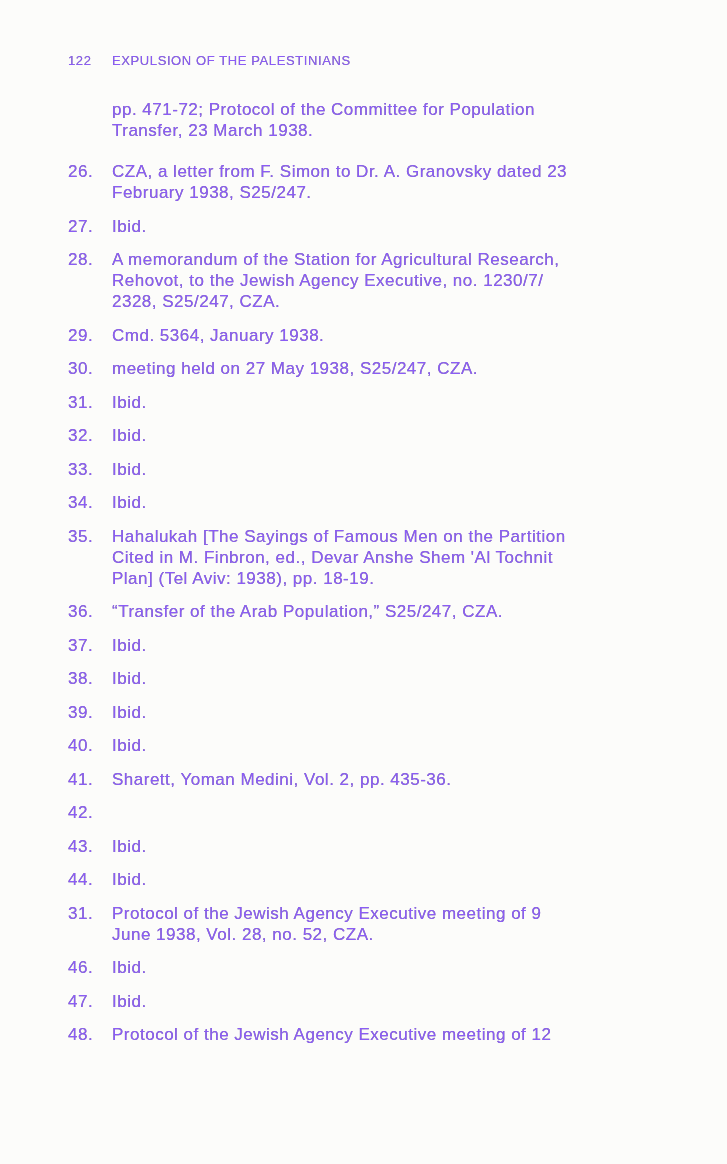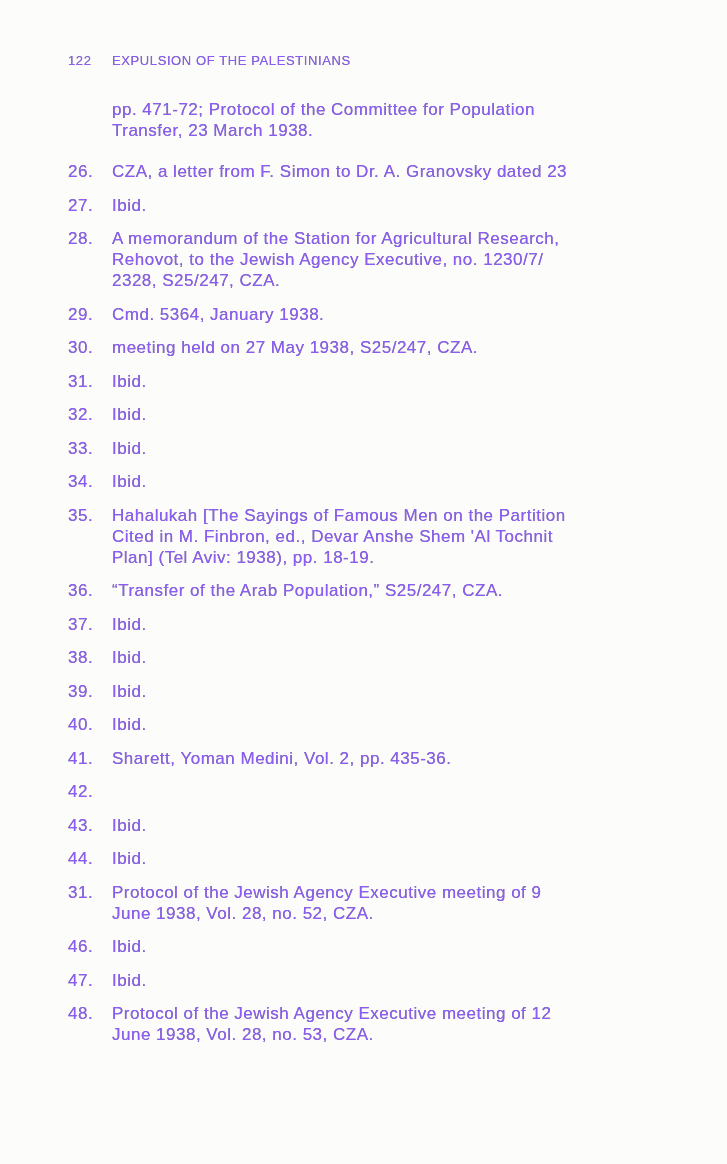--- a/index.html
+++ b/index.html
@@ -64,20 +64,21 @@
   <div class="continuation">
       <div class="text-line">pp. 471-72; Protocol of the Committee for Population</div>
       <div class="text-line">Transfer, 23 March 1938.</div>
     </div>
 
   <div>
       <div class="note-row">
         <span class="num-col">26.</span>
         <div class="note-text">
           <div class="text-line">CZA, a letter from F. Simon to Dr. A. Granovsky dated 23</div>
+          <div class="text-line">February 1938, S25/247.</div>
         </div>
       </div>
       <div class="note-row">
         <span class="num-col">27.</span>
         <div class="note-text">
           <div class="text-line">Ibid.</div>
         </div>
       </div>
       <div class="note-row">
         <span class="num-col">28.</span>
@@ -200,18 +201,17 @@
       <div class="note-row">
         <span class="num-col">47.</span>
         <div class="note-text">
           <div class="text-line">Ibid.</div>
         </div>
       </div>
       <div class="note-row">
         <span class="num-col">48.</span>
         <div class="note-text">
           <div class="text-line">Protocol of the Jewish Agency Executive meeting of 12</div>
-          <div class="text-line">June 1938, Vol. 28, no. 53, CZA.</div>
         </div>
       </div>
     </div>
 
 </div>
 
 </body></html>

